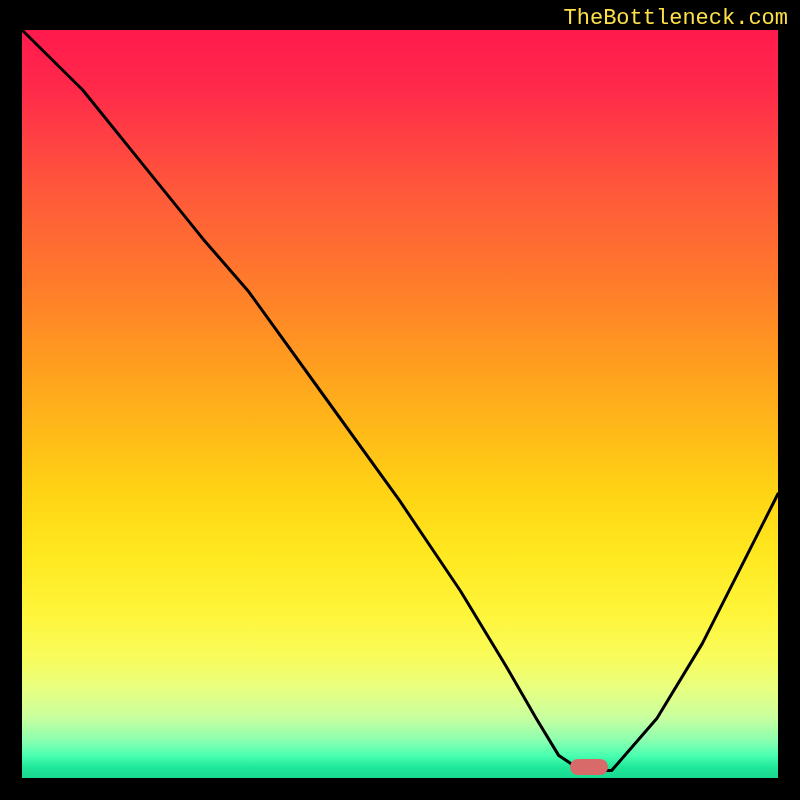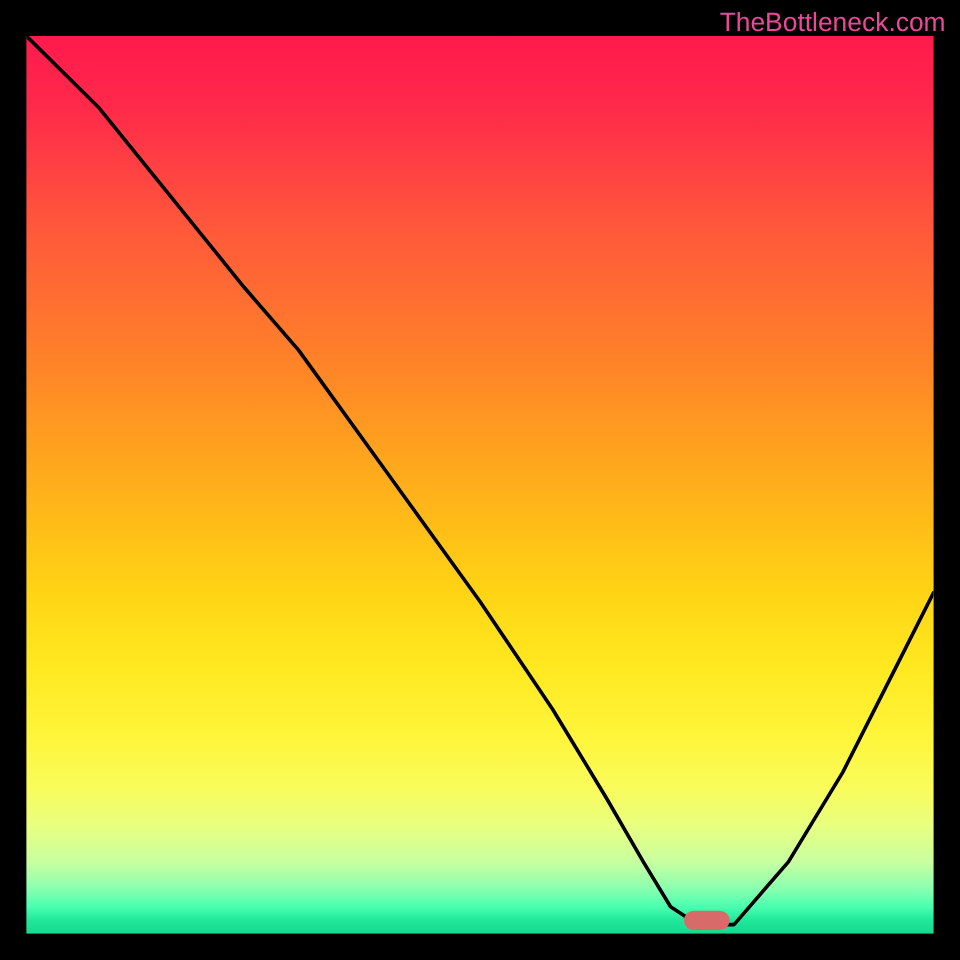--- a/index.html
+++ b/index.html
@@ -7,24 +7,25 @@
     width: 800px;
     height: 800px;
     background: #000;
     position: relative;
     font-family: Arial, sans-serif;
   }
   .watermark {
     position: absolute;
     top: 6px;
     right: 12px;
-    color: #ec4899;
+    color: #fde047;
     font-size: 22px;
     font-weight: 500;
     z-index: 10;
+    font-family: Liberation Mono, monospace;
   }
   .plot-area {
     position: absolute;
     left: 22px;
     top: 30px;
     width: 756px;
     height: 748px;
     background: linear-gradient(to bottom,
       #ff1a4d 0%,
       #ff2a4a 8%,

